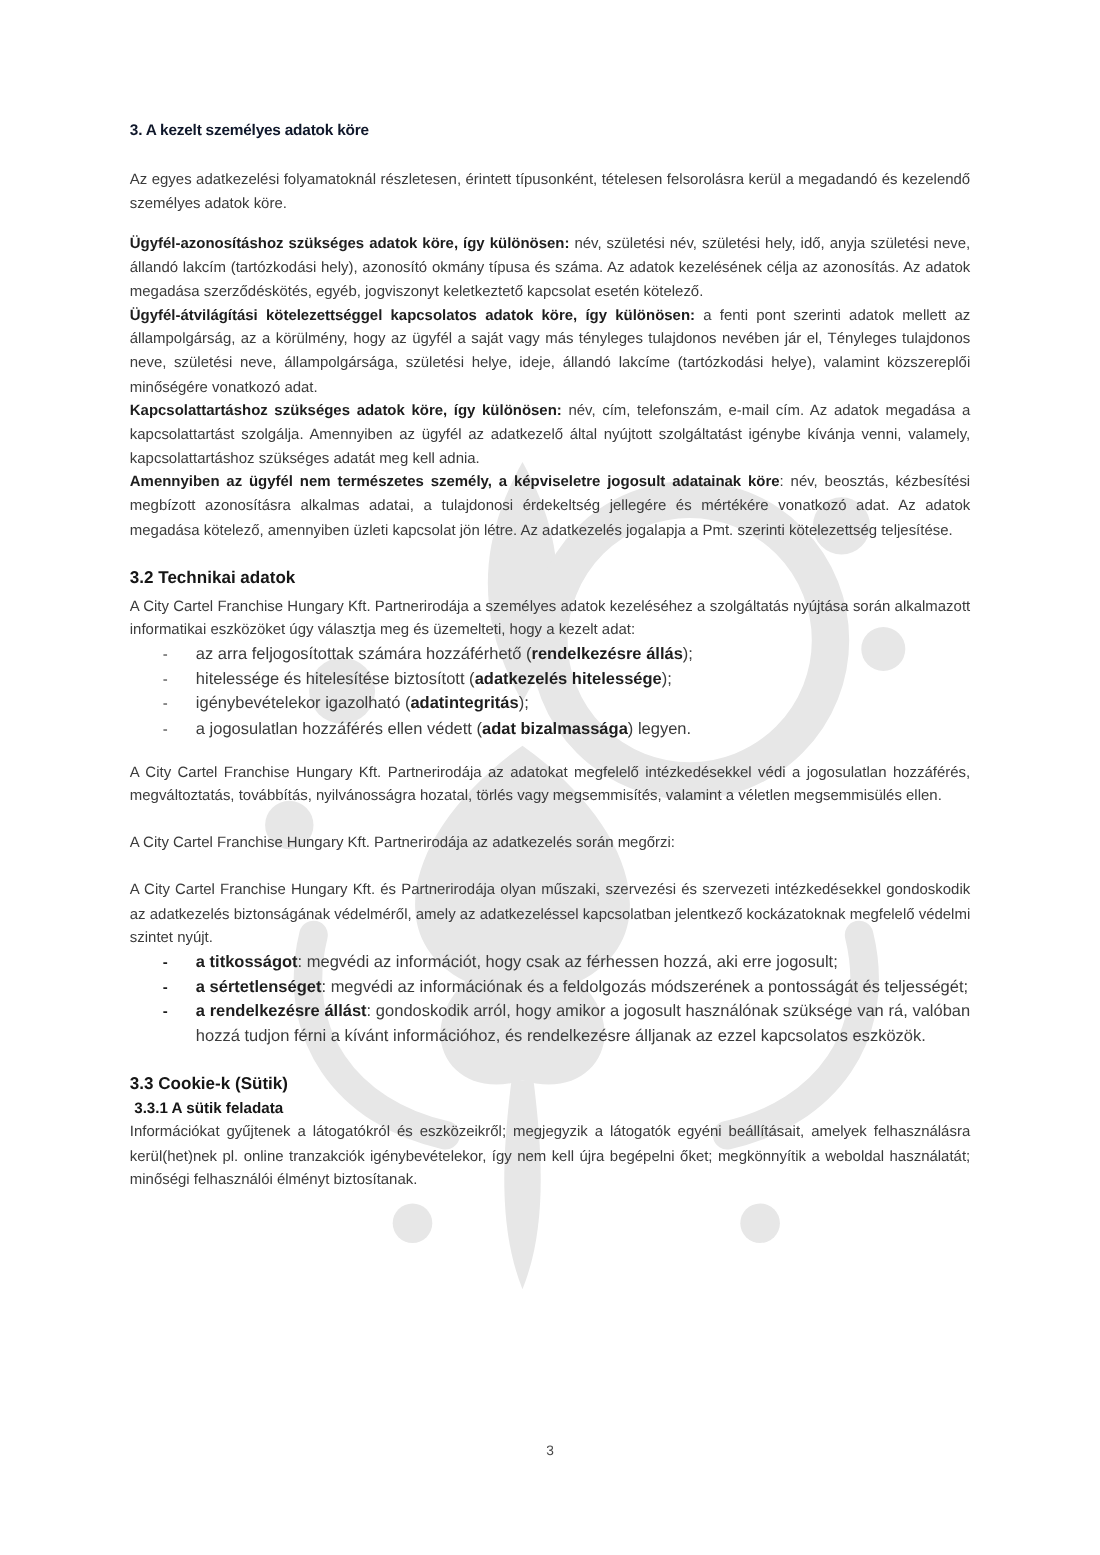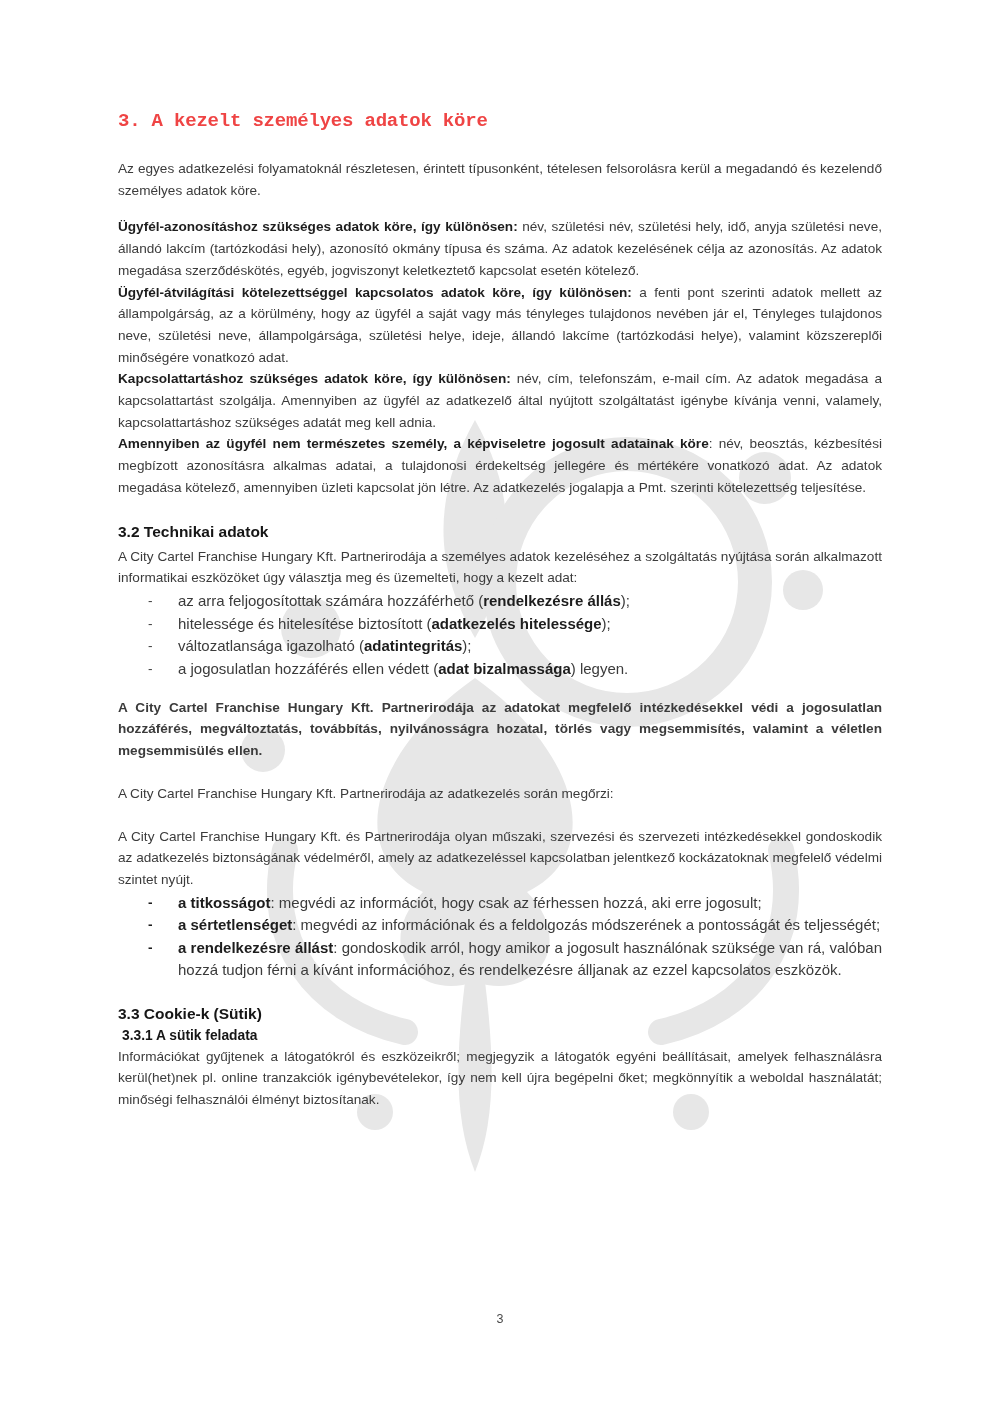--- a/index.html
+++ b/index.html
@@ -18,26 +18,25 @@
     z-index: 0;
   }
   .content {
     position: absolute;
     left: 118px;
     top: 110px;
     width: 764px;
     z-index: 1;
   }
   .h1 {
-    font-size: 19px;
+    font-size: 14px;
     font-weight: 800;
-    color: #ef4444;
+    color: #0f172a;
     letter-spacing: -0.2px;
     margin: 0 0 26px 0;
-    font-family: Liberation Mono, monospace;
   }
   .h2 {
     font-size: 15.5px;
     font-weight: 800;
     color: #161616;
     margin: 0 0 5px 0;
   }
   .h3 {
     font-size: 13.8px;
     font-weight: 700;
@@ -50,21 +49,21 @@
     color: #3b3b3b;
     text-align: justify;
     margin: 0;
   }
   .para b, .btext b {
     font-weight: 700;
     color: #1d1d1d;
   }
   .intro { margin-bottom: 15px; }
   .sec { margin-top: 24px; }
-  .mt-gap { margin-top: 17px; font-weight: bold; }
+  .mt-gap { margin-top: 17px; }
   .mt-para { margin-top: 21px; }
   .bullet {
     display: flex;
     padding-left: 30px;
     margin: 1px 0;
   }
   .bullet .marker {
     flex: none;
     width: 30px;
     font-size: 13.6px;
@@ -132,21 +131,21 @@
       <div class="bullet">
         <span class="marker">-</span>
         <span class="btext"><span>az arra feljogosítottak számára hozzáférhető (</span><b>rendelkezésre állás</b><span>);</span></span>
       </div>
       <div class="bullet">
         <span class="marker">-</span>
         <span class="btext"><span>hitelessége és hitelesítése biztosított (</span><b>adatkezelés hitelessége</b><span>);</span></span>
       </div>
       <div class="bullet">
         <span class="marker">-</span>
-        <span class="btext"><span>változatlansága igazolható (</span><b>adatintegritás</b><span>);</span></span>
+        <span class="btext"><span>igénybevételekor igazolható (</span><b>adatintegritás</b><span>);</span></span>
       </div>
       <div class="bullet">
         <span class="marker">-</span>
         <span class="btext"><span>a jogosulatlan hozzáférés ellen védett (</span><b>adat bizalmassága</b><span>) legyen.</span></span>
       </div>
 
       <p class="para mt-gap">A City Cartel Franchise Hungary Kft. Partnerirodája az adatokat megfelelő intézkedésekkel védi a jogosulatlan hozzáférés, megváltoztatás, továbbítás, nyilvánosságra hozatal, törlés vagy megsemmisítés, valamint a véletlen megsemmisülés ellen.</p>
       <p class="para mt-para">A City Cartel Franchise Hungary Kft. Partnerirodája az adatkezelés során megőrzi:</p>
       <p class="para mt-para">A City Cartel Franchise Hungary Kft. és Partnerirodája olyan műszaki, szervezési és szervezeti intézkedésekkel gondoskodik az adatkezelés biztonságának védelméről, amely az adatkezeléssel kapcsolatban jelentkező kockázatoknak megfelelő védelmi szintet nyújt.</p>
 

